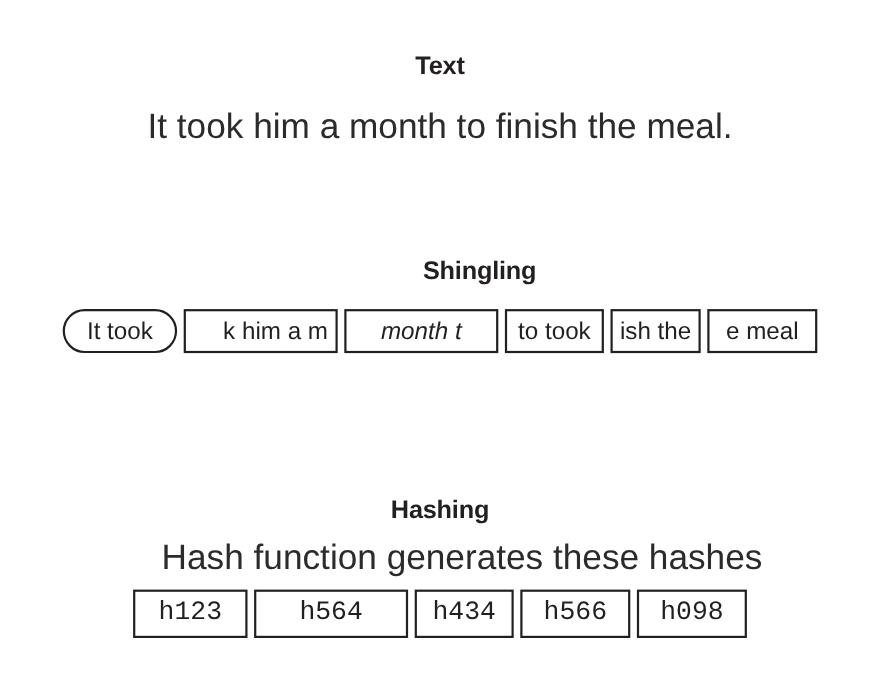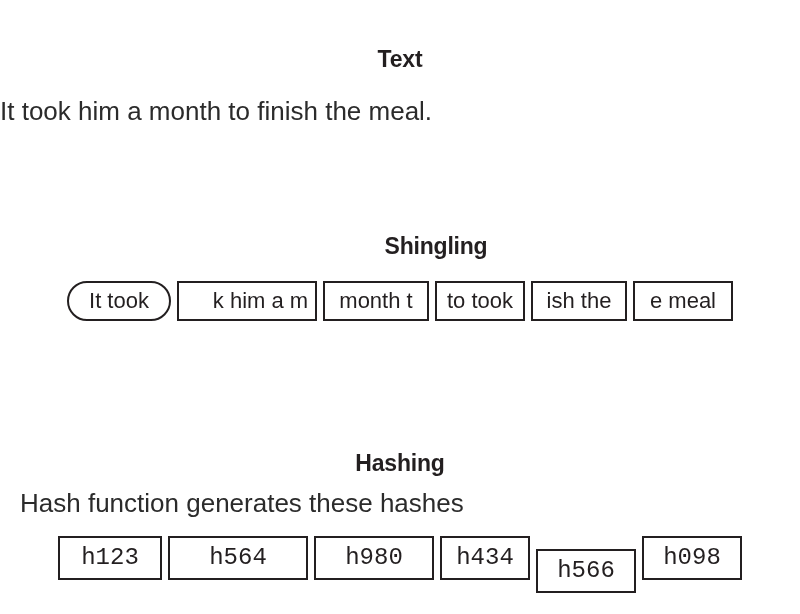--- a/index.html
+++ b/index.html
@@ -31,22 +31,22 @@
     font-size: 23px;
     letter-spacing: -0.2px;
     color: #231f20;
     white-space: nowrap;
   }
 
   .section-caption {
     position: absolute;
     left: 0;
     width: 800px;
-    text-align: left;
-    font-size: 26px;
+    text-align: center;
+    font-size: 32px;
     font-weight: normal;
     color: #2b2b2b;
     white-space: nowrap;
   }
 
   
   #text-heading { top: 46px; }
   #text-sentence { top: 96px; }
 
   
@@ -108,32 +108,31 @@
 
   <div class="section-heading" id="text-heading">Text</div>
 
   <div class="section-caption" id="text-sentence">It took him a month to finish the meal.</div>
 
   <div class="section-heading" id="shingling-heading">Shingling</div>
 
   <div class="box-row" id="shingle-row">
       <div class="shingle-box" style="width: 104px; border-radius: 20px;">It took</div>
       <div class="shingle-box" style="width: 140px; padding-left: 32px;">k him a m</div>
-      <div class="shingle-box" style="width: 106px;">month t</div>
+      <div class="shingle-box" style="width: 140px; font-style: italic;">month t</div>
       <div class="shingle-box" style="width: 90px;">to took</div>
-      <div class="shingle-box" style="width: 96px;">ish the</div>
+      <div class="shingle-box" style="width: 82px;">ish the</div>
       <div class="shingle-box" style="width: 100px;">e meal</div>
     </div>
 
   <div class="section-heading" id="hashing-heading">Hashing</div>
 
   <div class="section-caption" id="hashing-caption">Hash function generates these hashes</div>
 
   <div class="box-row" id="hash-row">
       <div class="hash-box" style="width: 104px;">h123</div>
       <div class="hash-box" style="width: 140px;">h564</div>
-      <div class="hash-box" style="width: 120px;">h980</div>
       <div class="hash-box" style="width: 90px;">h434</div>
-      <div class="hash-box" style="width: 100px; margin-top: 13px;">h566</div>
+      <div class="hash-box" style="width: 100px;">h566</div>
       <div class="hash-box" style="width: 100px;">h098</div>
     </div>
 
 </div>
 
 </body></html>

